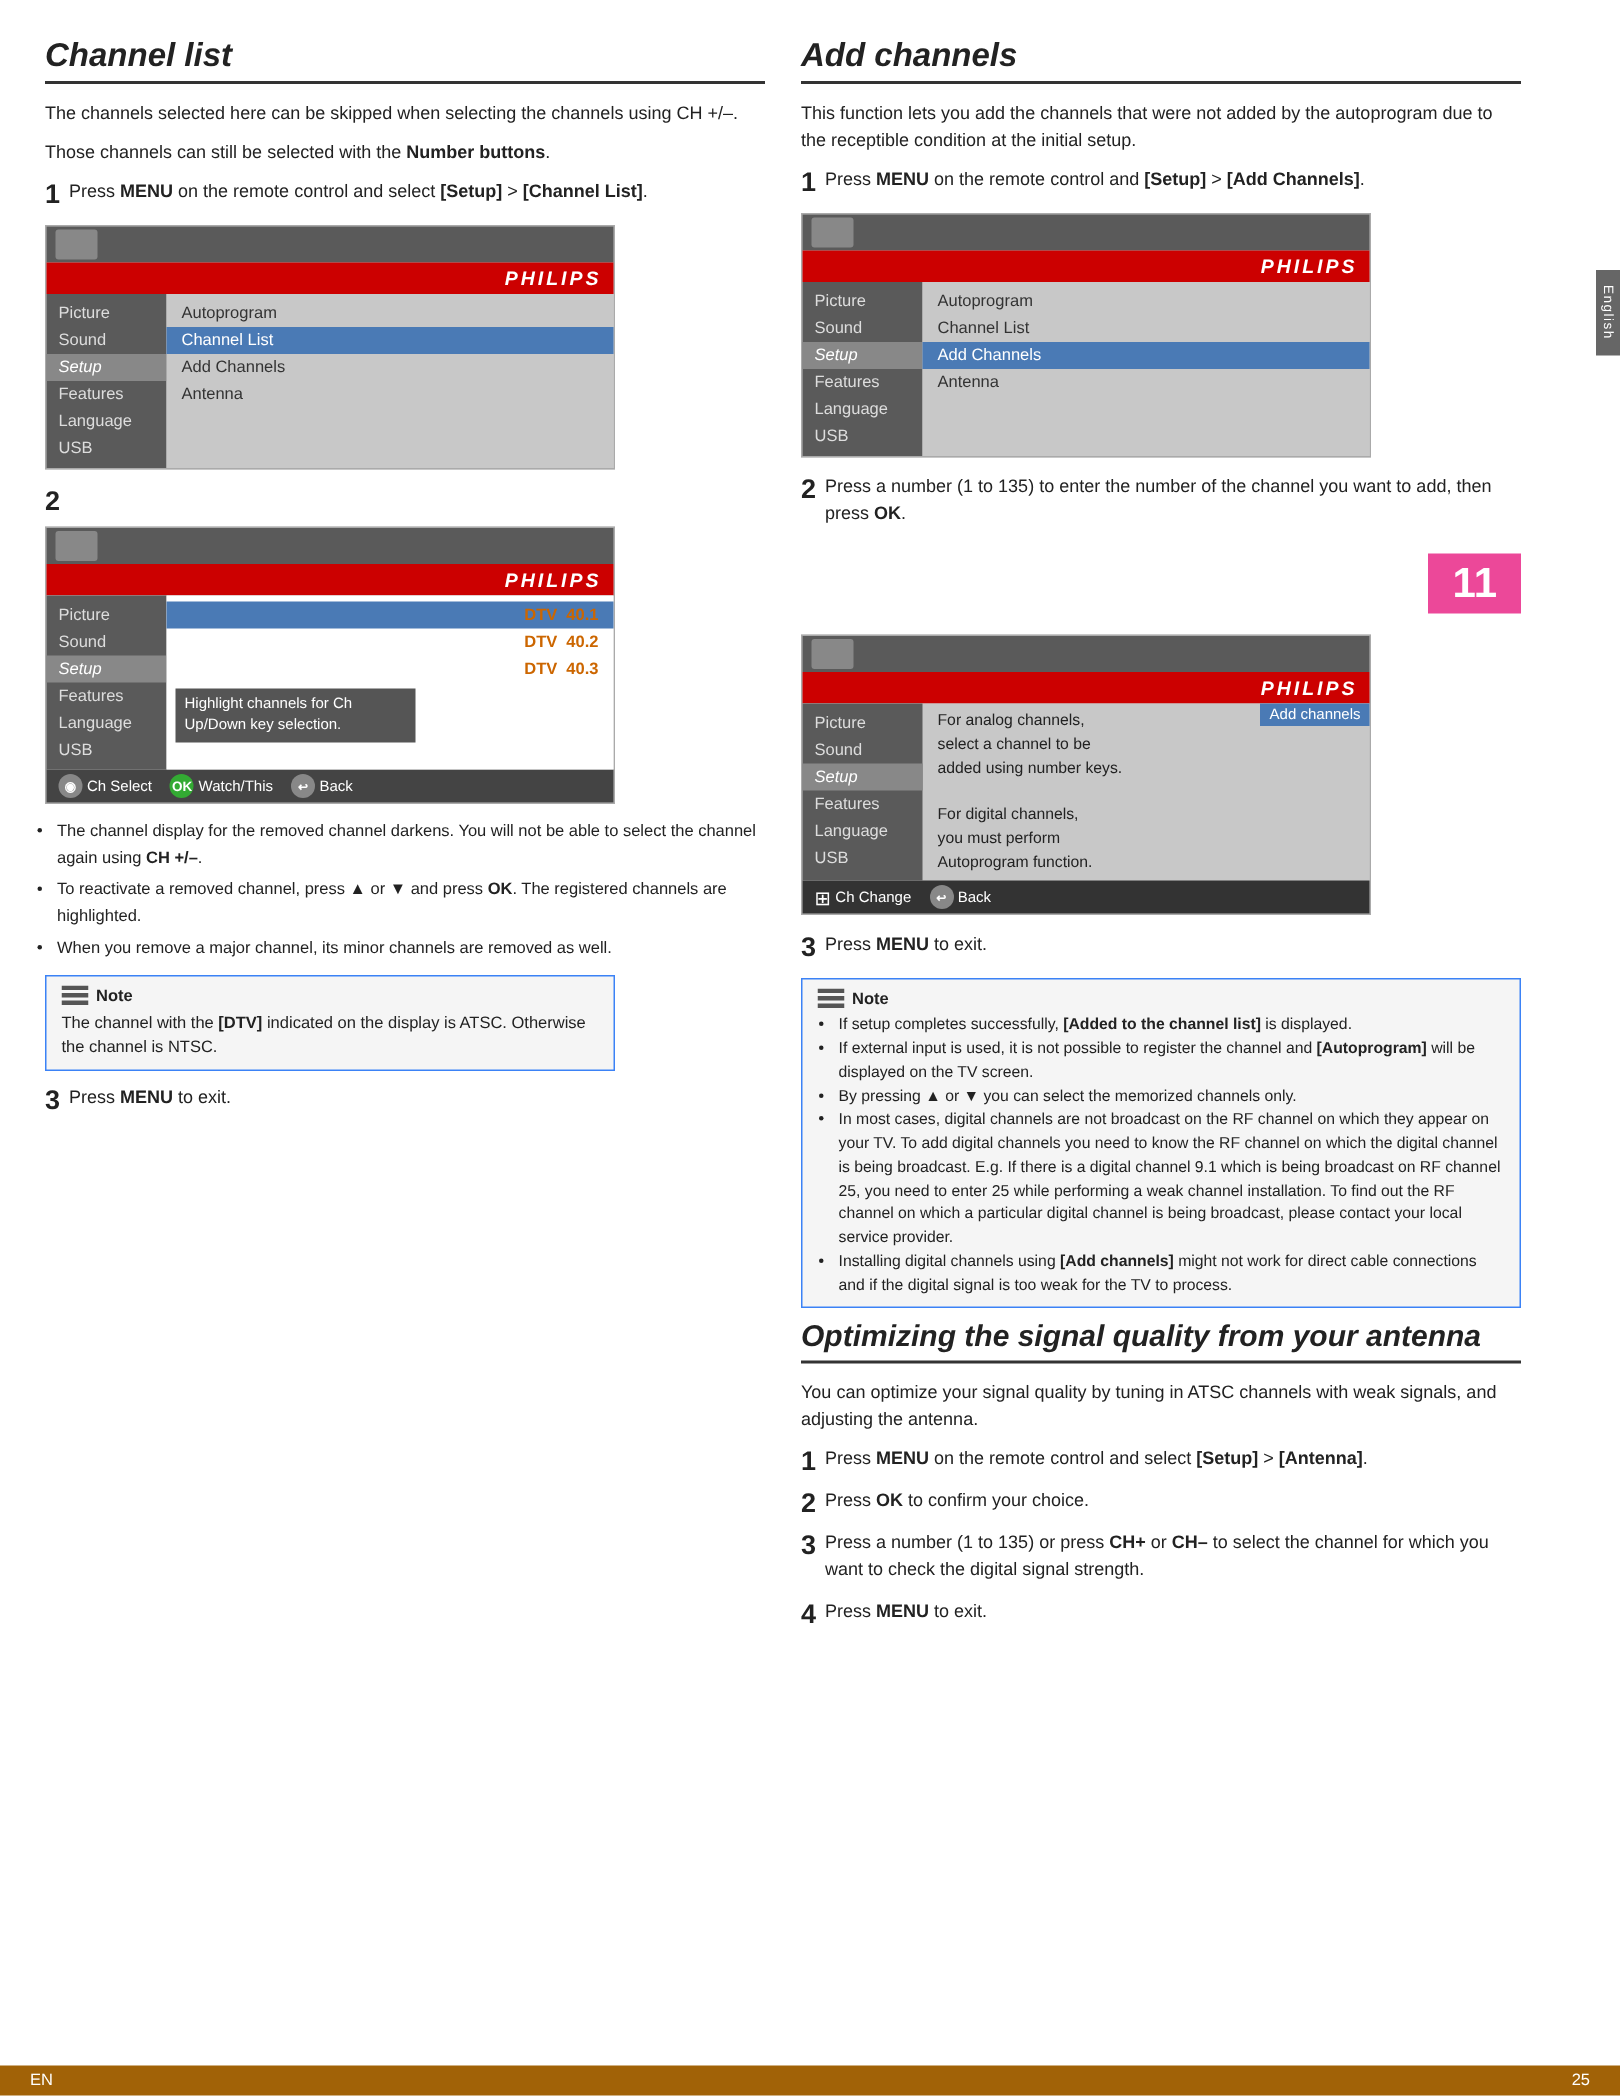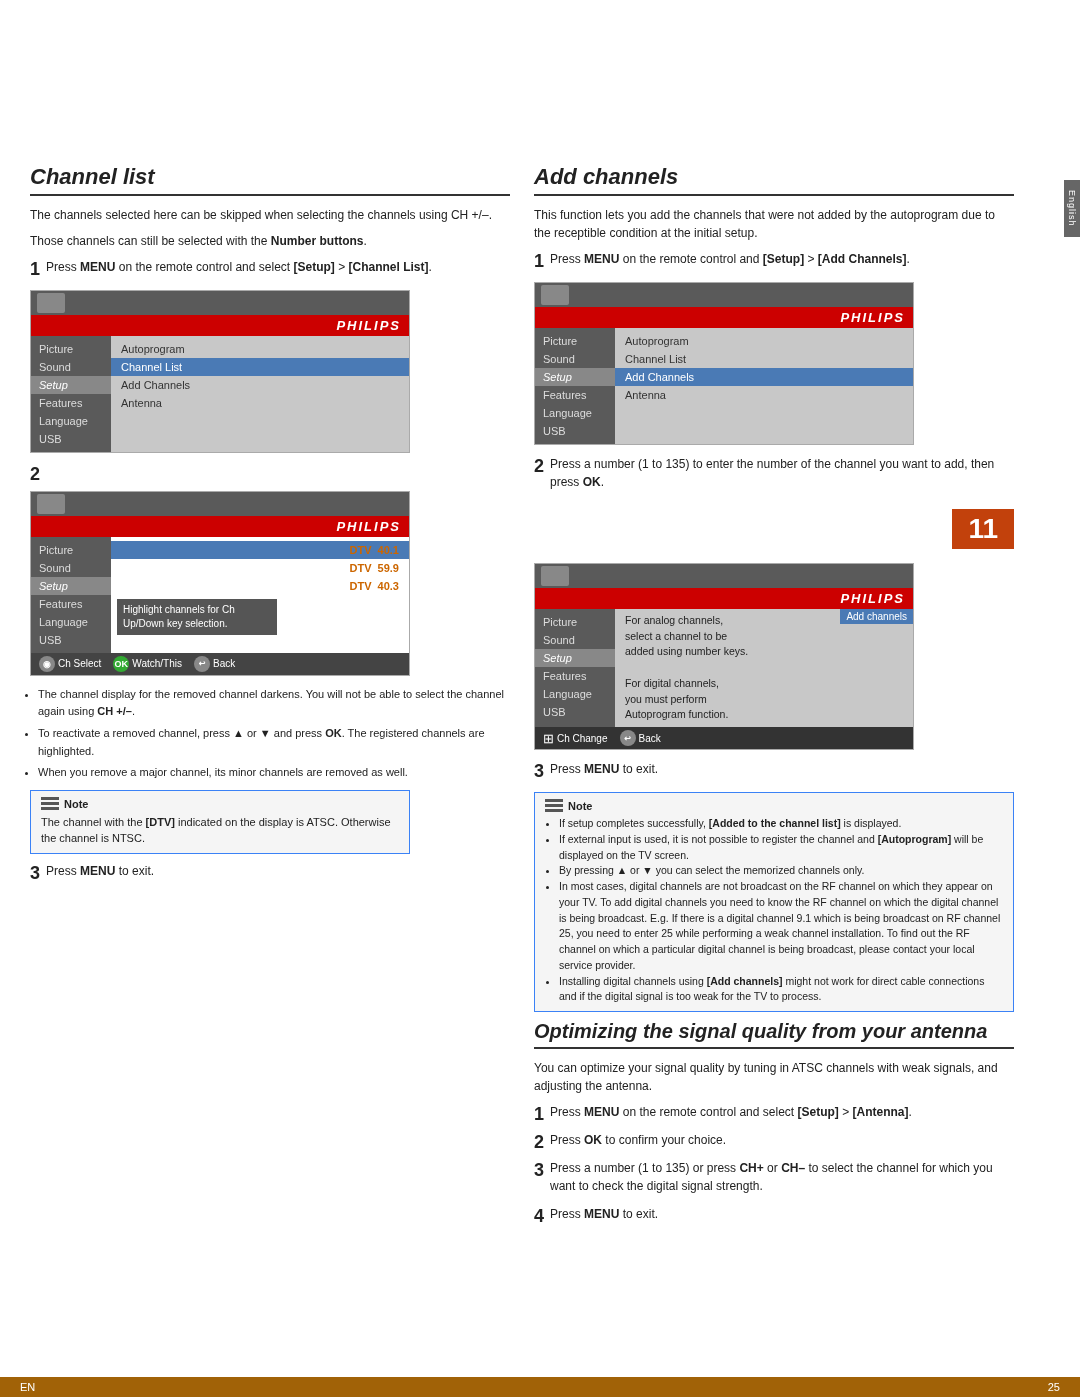--- a/index.html
+++ b/index.html
@@ -9,21 +9,20 @@
       background: #fff;
       color: #222;
       width: 1080px;
       min-height: 1397px;
     }
     .page {
       display: flex;
       width: 1080px;
       min-height: 1397px;
       position: relative;
-      align-items: center;
     }
     .main-content {
       flex: 1;
       padding: 24px 30px 24px 30px;
       display: flex;
       gap: 24px;
     }
     .left-col {
       flex: 1;
       max-width: 480px;
@@ -227,21 +226,21 @@
     .note-box p {
       font-size: 11px;
       line-height: 1.5;
     }
     .press-menu-step {
       overflow: hidden;
       margin-bottom: 6px;
     }
     
     .num-badge {
-      background: #c2410c;
+      background: #ec4899;
       color: #fff;
       font-size: 28px;
       font-weight: bold;
       padding: 4px 16px;
       display: inline-block;
       margin: 6px 0;
     }
     
     .add-ch-label {
       background: #4a7ab5;
@@ -373,21 +372,21 @@
             <div class="menu-item">Language</div>
             <div class="menu-item">USB</div>
           </div>
           <div class="philips-right-channels">
             <div class="channel-row highlighted">
               <span class="channel-type">DTV</span>
               <span class="channel-num">40.1</span>
             </div>
             <div class="channel-row">
               <span class="channel-type">DTV</span>
-              <span class="channel-num">59.9</span>
+              <span class="channel-num">40.2</span>
             </div>
             <div class="channel-row">
               <span class="channel-type">DTV</span>
               <span class="channel-num">40.3</span>
             </div>
             <div class="highlight-box">
               Highlight channels for Ch Up/Down key selection.
             </div>
           </div>
         </div>

